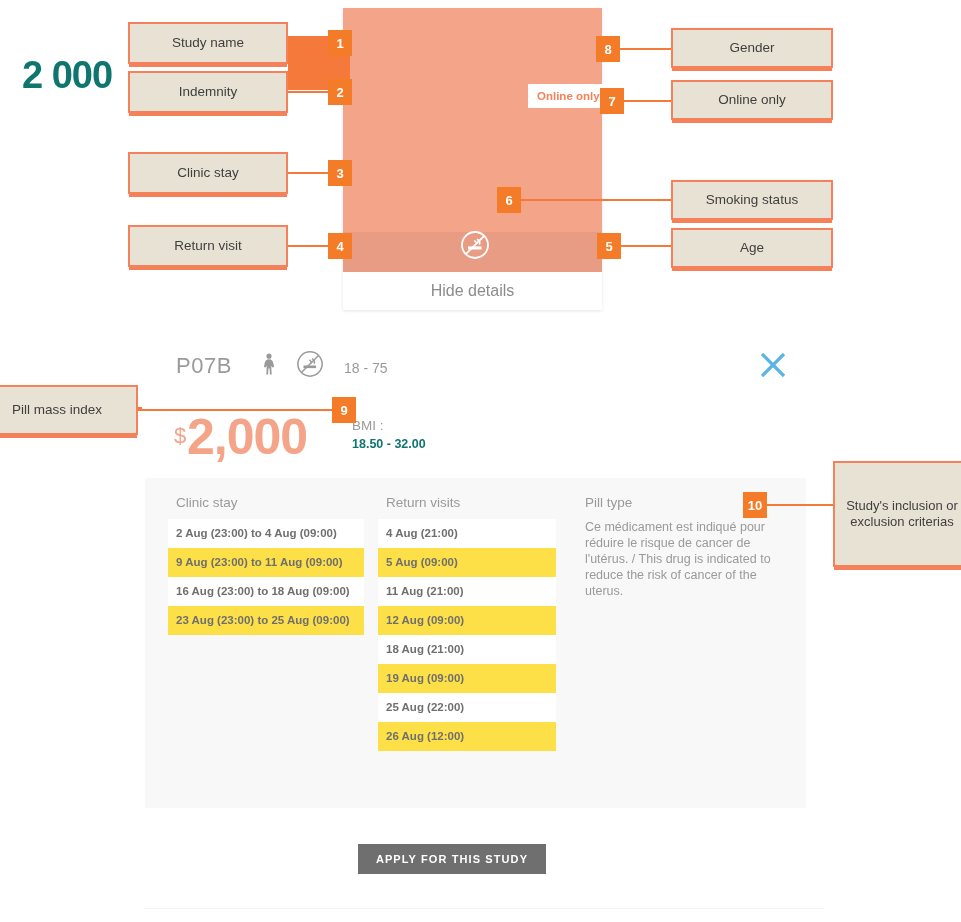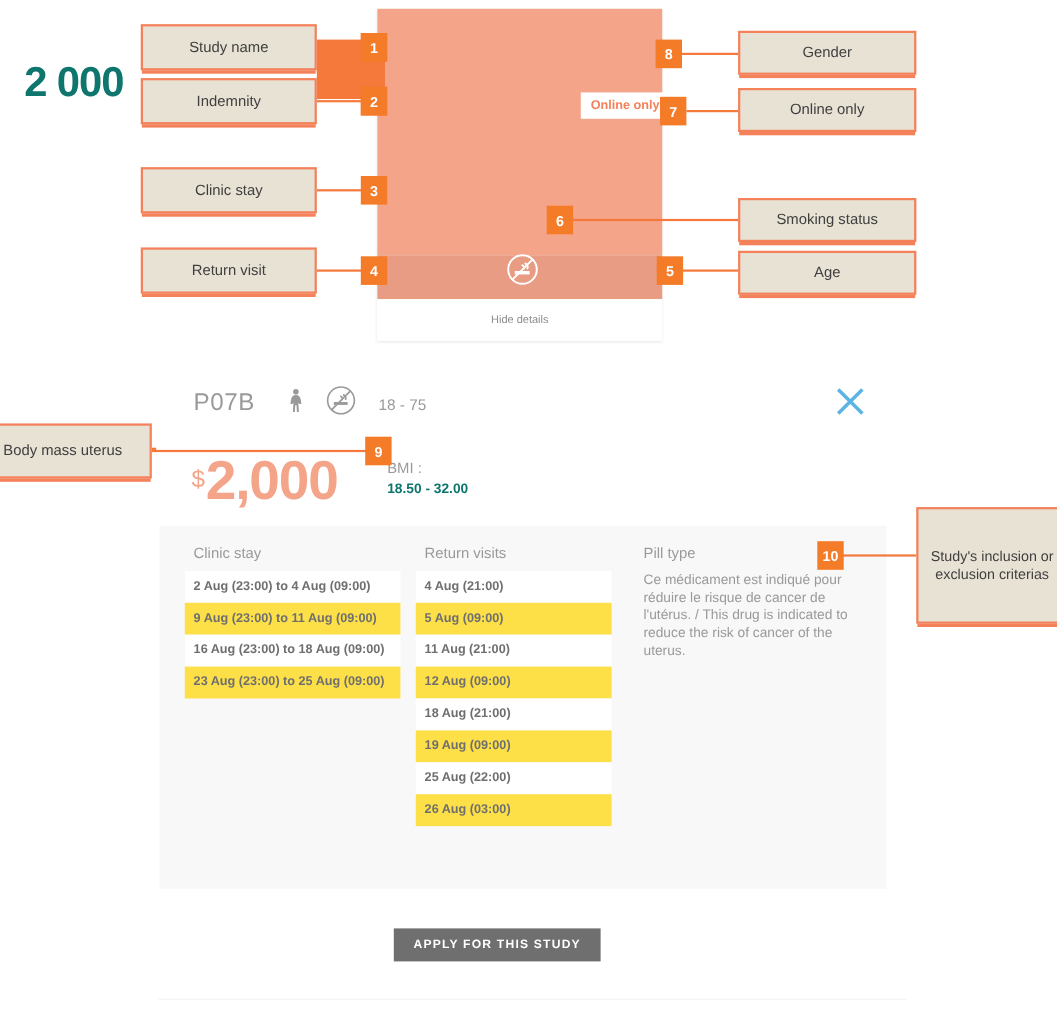--- a/index.html
+++ b/index.html
@@ -69,21 +69,21 @@
     width: 259px; height: 40px;
     background: #E79C83;
   }
   #card-footer {
     position: absolute; left: 0; top: 264px;
     width: 259px; height: 38px;
     background: #ffffff;
     display: flex; align-items: center; justify-content: center;
   }
   #hide-details-label {
-    color: #8c8c8c; font-size: 10px;
+    color: #8c8c8c; font-size: 16px;
   }
   #card-study-name {
     position: absolute; left: 25px; top: 30px;
     color: #ffffff; font-size: 17px; letter-spacing: .3px;
   }
   #card-price {
     position: absolute; left: 22px; top: 56px;
     color: #0f766e;
     font-size: 38px; font-weight: bold; letter-spacing: -1px;
     line-height: 1;
@@ -340,39 +340,39 @@
 
       <div class="dp-col" id="col-return">
         <div class="col-head">Return visits</div>
         <div class="col-row odd">4 Aug (21:00)</div>
         <div class="col-row even">5 Aug (09:00)</div>
         <div class="col-row odd">11 Aug (21:00)</div>
         <div class="col-row even">12 Aug (09:00)</div>
         <div class="col-row odd">18 Aug (21:00)</div>
         <div class="col-row even">19 Aug (09:00)</div>
         <div class="col-row odd">25 Aug (22:00)</div>
-        <div class="col-row even">26 Aug (03:00)</div>
+        <div class="col-row even">26 Aug (12:00)</div>
       </div>
 
       <div class="dp-col" id="col-pill">
         <div class="col-head">Pill type</div>
         <div id="pill-text">Ce médicament est indiqué pour réduire le risque de cancer de l'utérus. / This drug is indicated to reduce the risk of cancer of the uterus.</div>
       </div>
 
     </div>
   </div>
 
   <button id="apply-button">APPLY FOR THIS STUDY</button>
 
   <div id="bottom-divider"></div>
 
   <div class="leader" style="left:140px; top:409px; width:196px;"></div>
   <div class="leader-dot" style="left:138px; top:407px;"></div>
   <div class="callout" style="left:-24px; top:385px; width:162px; height:50px;">
-    <span>Body mass uterus</span>
+    <span>Pill mass index</span>
   </div>
   <div class="badge" style="left:332px; top:397px; width:24px; height:26px;">9</div>
 
   <div class="leader" style="left:766px; top:504px; width:70px;"></div>
   <div class="callout" style="left:833px; top:461px; width:138px; height:106px; font-size:13px;">
     <span>Study's inclusion or exclusion criterias</span>
   </div>
   <div class="badge" style="left:743px; top:492px; width:24px; height:26px;">10</div>
 
 </div>

